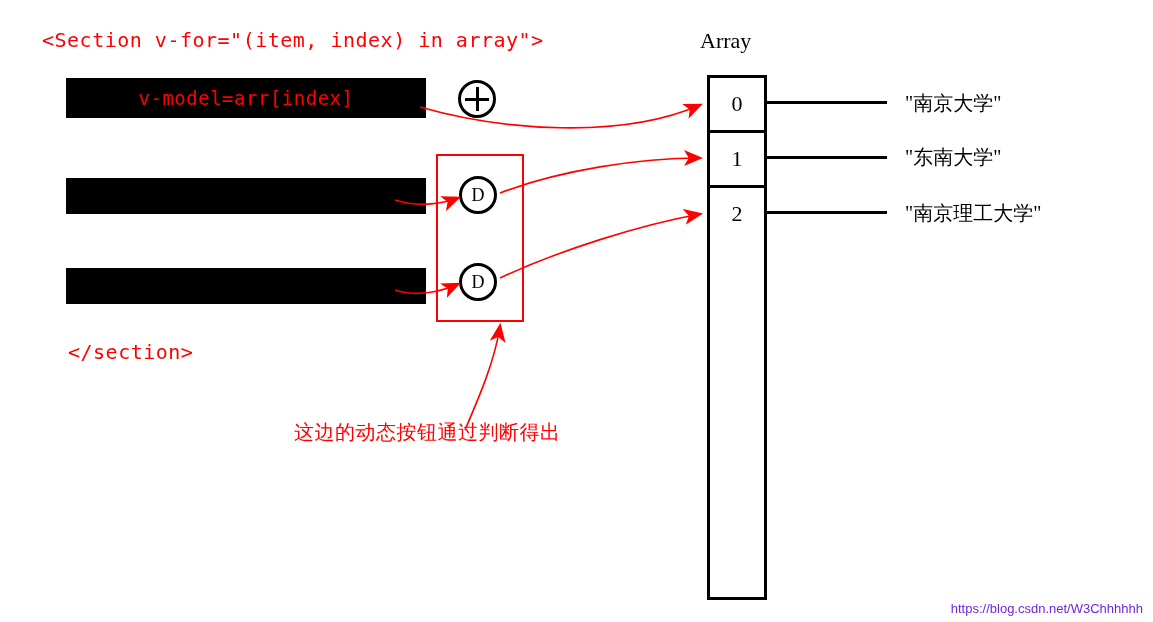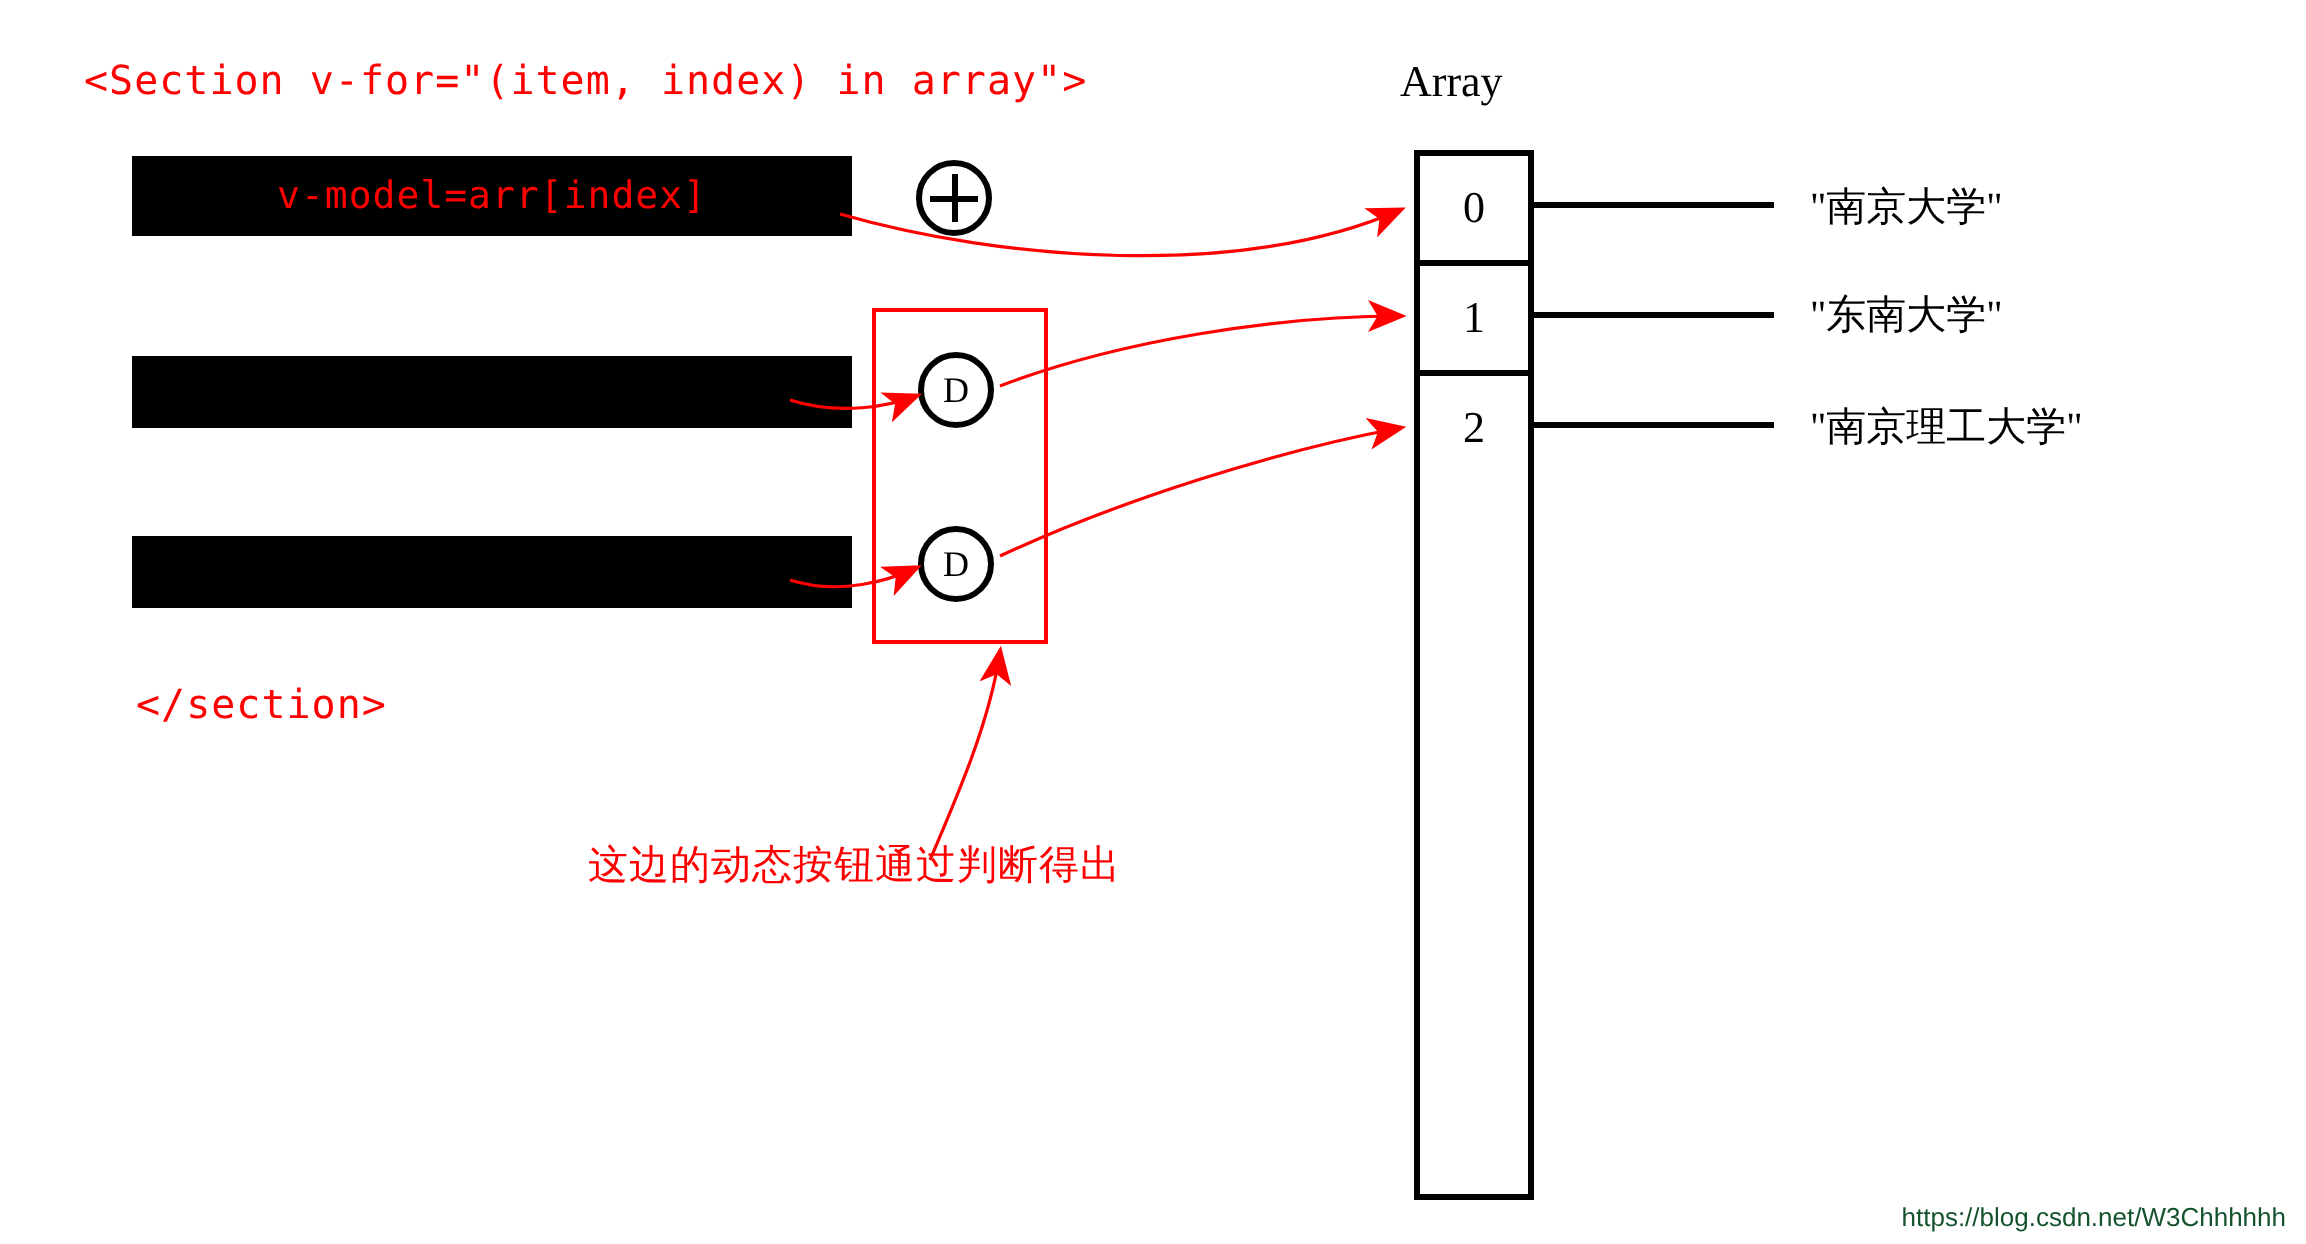--- a/index.html
+++ b/index.html
@@ -65,21 +65,21 @@
   }
   .line-h {
     height: 3px;
     background: #000;
   }
   .watermark {
     position: absolute;
     right: 10px;
     bottom: 6px;
     font-size: 13px;
-    color: #14532d;
+    color: #6d28d9;
     font-family: Arial, sans-serif;
   }
 </style>
 </head>
 <body>
 
 <div class="abs red-text" style="left:42px; top:28px;">&lt;Section v-for="(item, index) in array"&gt;</div>
 
 <div class="abs box input-box" style="left:66px; top:78px;">
   <span class="red-text" style="font-size:19px;">v-model=arr[index]</span>

